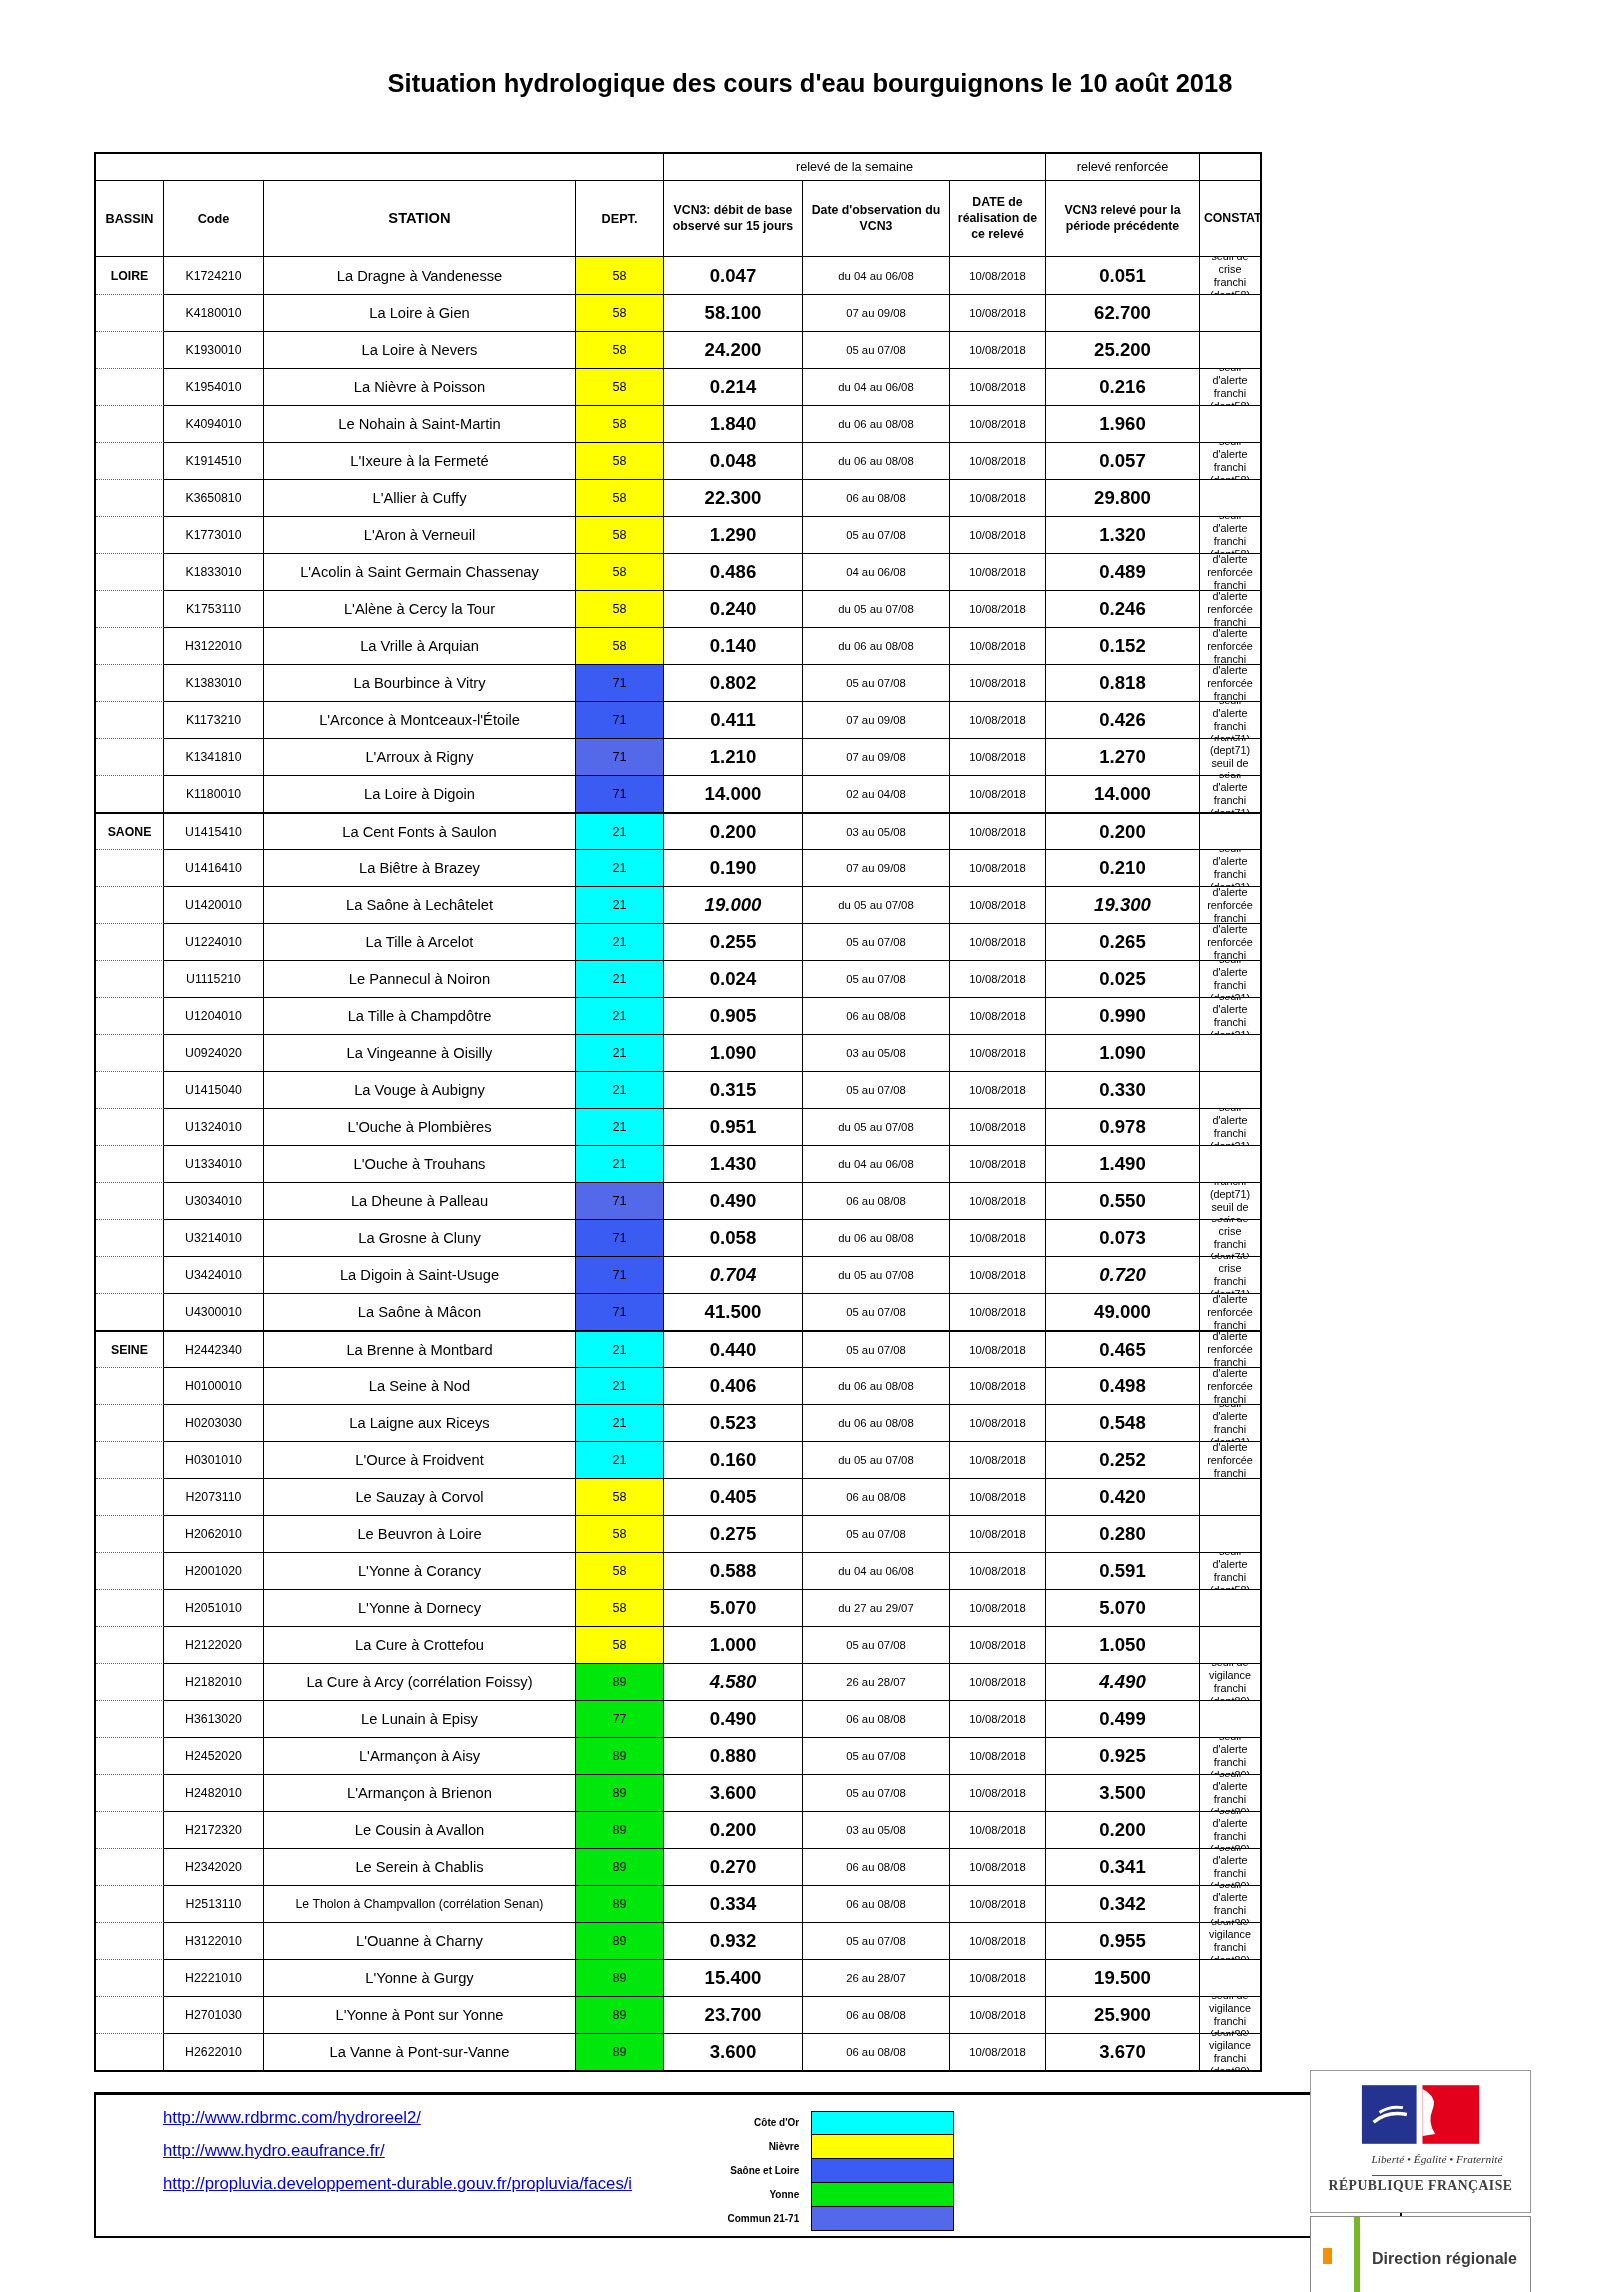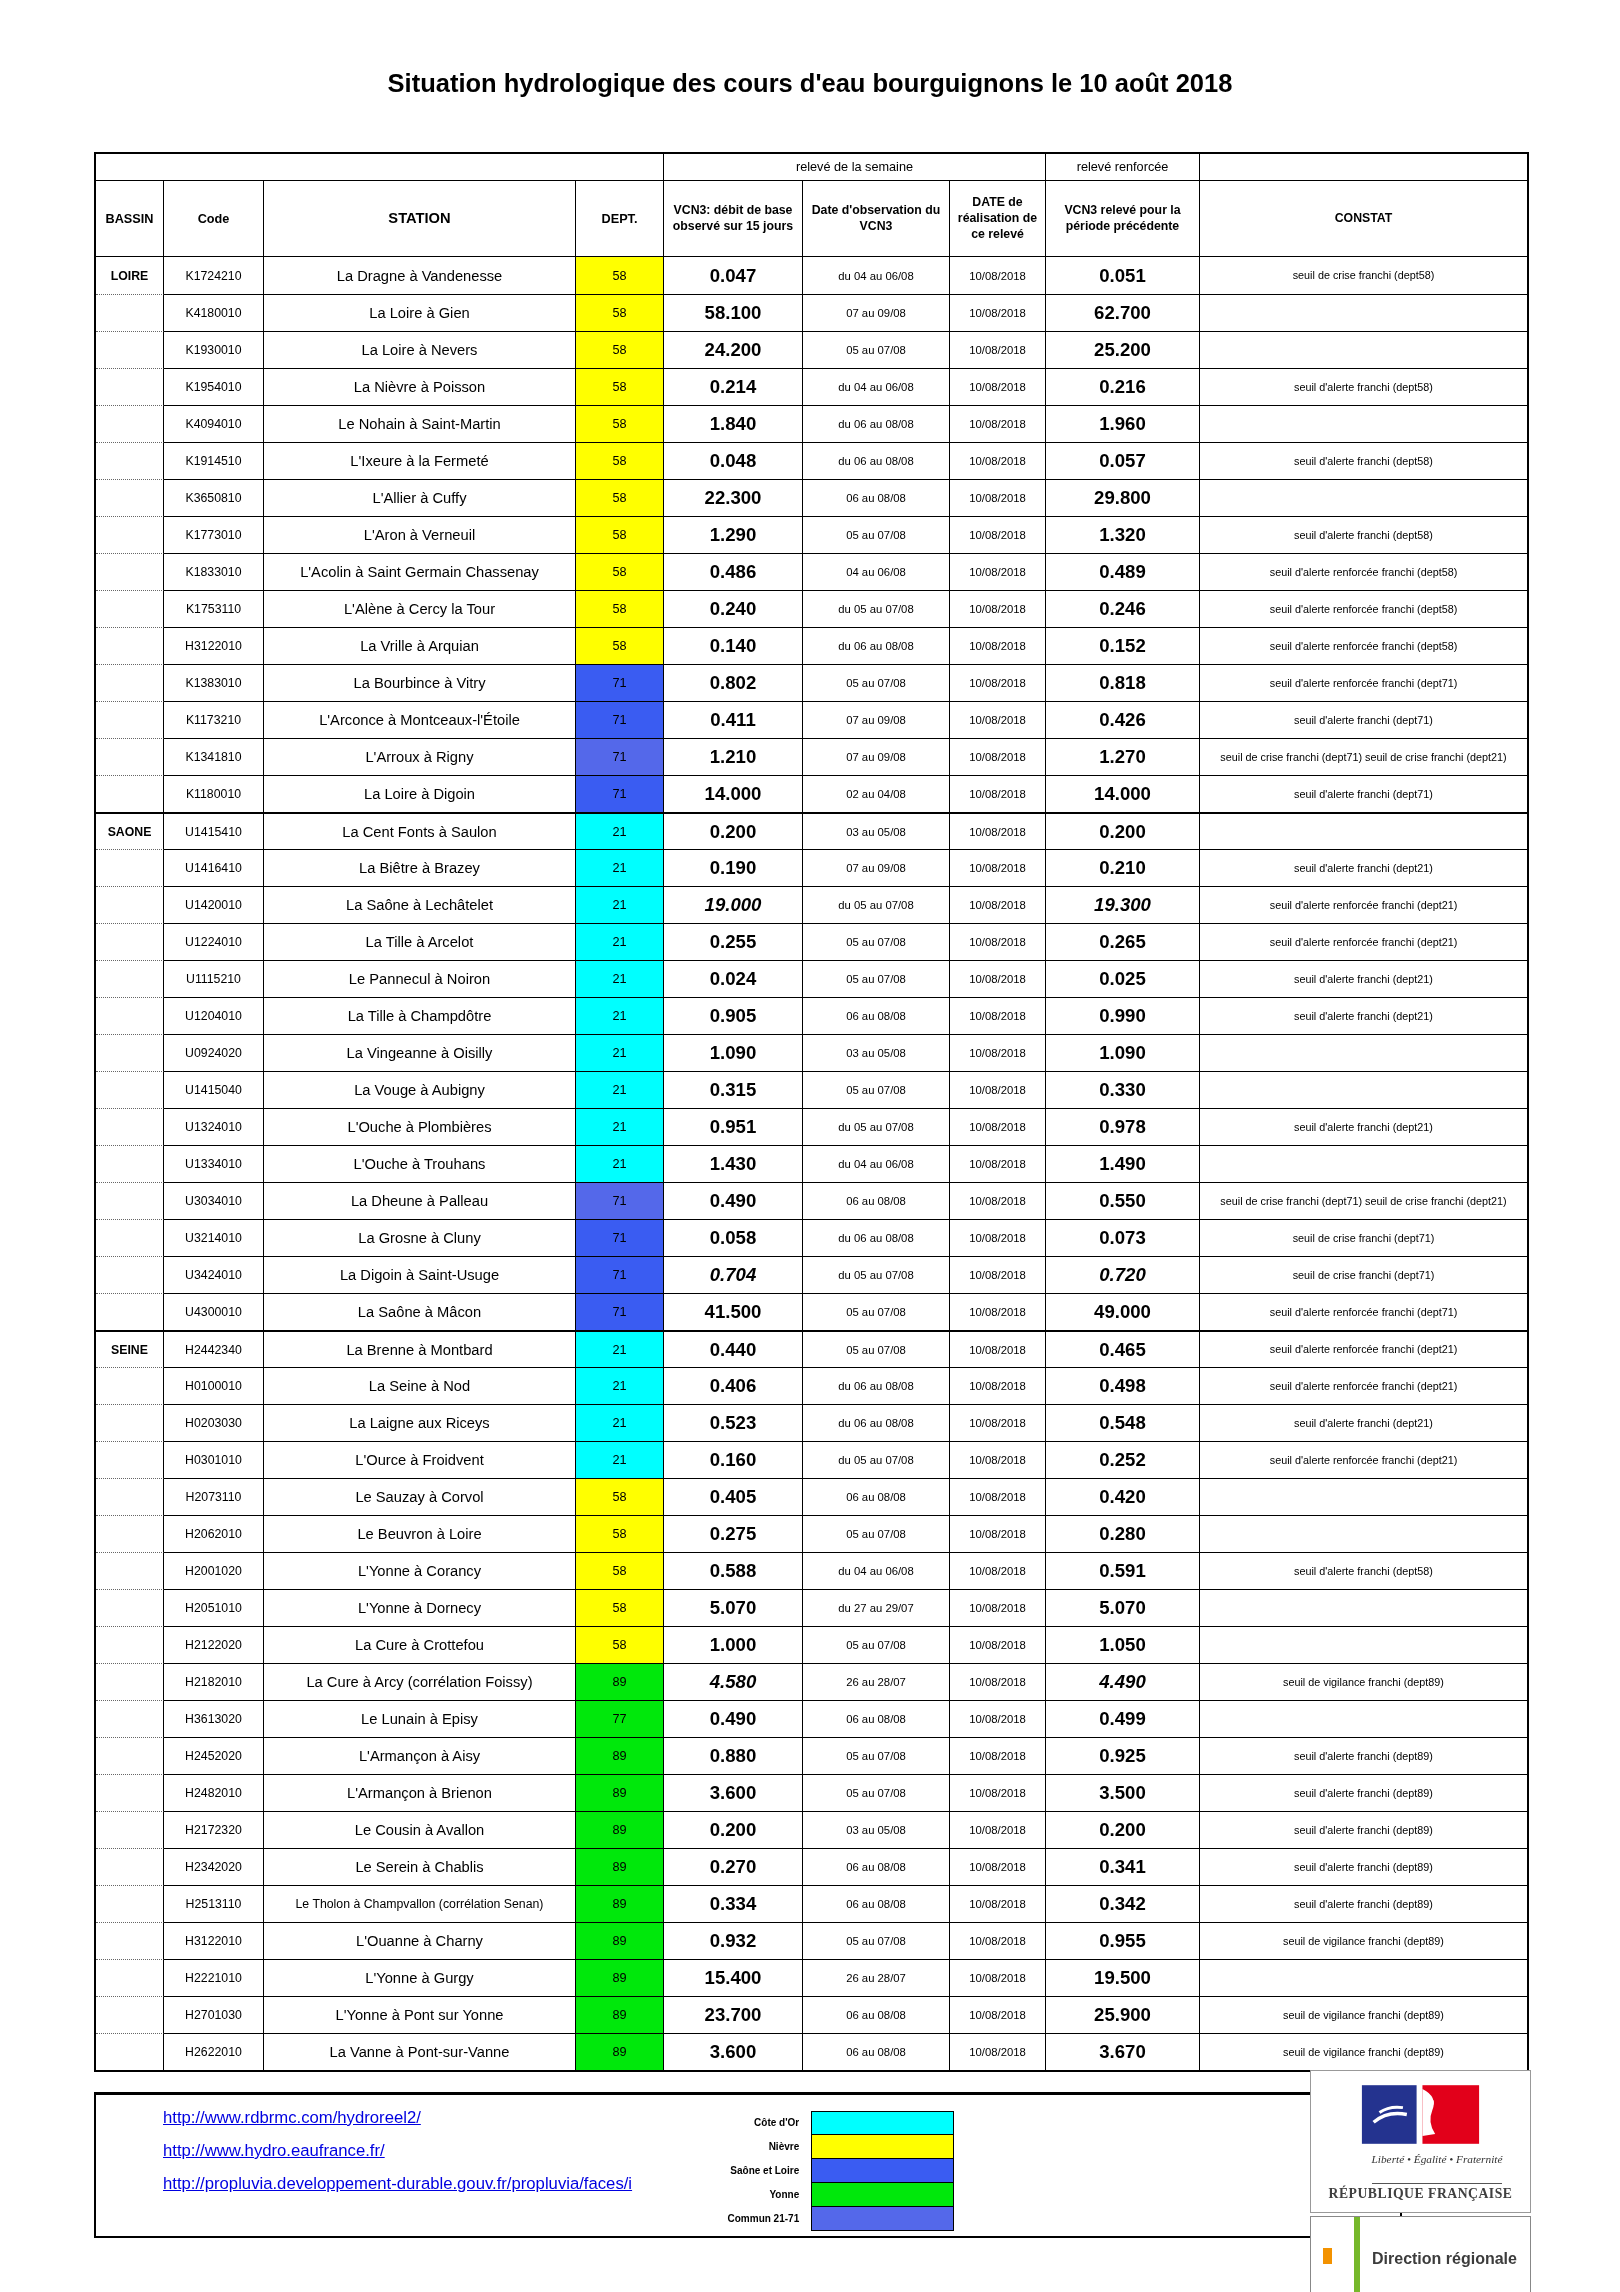--- a/index.html
+++ b/index.html
@@ -7,21 +7,21 @@
   .page {
     position:relative; width:1620px; height:2293px; overflow:hidden;
     background:#fff; font-family:"Liberation Sans", sans-serif; color:#000;
   }
   .title {
     position:absolute; top:69px; left:0; width:100%;
     text-align:center; font-size:25.5px; font-weight:bold;
   }
   
   .htable {
-    position:absolute; left:94px; top:152px; width:1435px;
+    position:absolute; left:94px; top:152px; width:1168px;
     border:2px solid #000; background:#fff;
   }
   .grid-cols { display:grid; grid-template-columns:68px 100px 312px 88px 139px 147px 96px 154px 1fr; }
   .strip { display:grid; grid-template-columns:568px 382px 154px 1fr; height:27.4px; border-bottom:1px solid #000; }
   .strip .scell {
     border-right:1px solid #000; display:flex; align-items:center; justify-content:center;
     font-size:12.7px;
   }
   .strip .scell:last-child { border-right:none; }
   .thead { height:76px; border-bottom:1px solid #000; }
@@ -69,21 +69,21 @@
   .legend-swatch { border:1px solid #000; margin-top:-1px; }
   .legend-row:first-child .legend-swatch { margin-top:0; }
   
   .logo-box {
     position:absolute; left:1310px; top:2070px; width:221px; height:143px;
     background:#fff; border:1px solid #999; z-index:5; text-align:center;
   }
   .flag { margin:13.7px auto 4.9px auto; display:block; }
   .motto {
     font-family:"Liberation Serif", serif; font-style:italic; font-size:11.3px; color:#333;
-    display:inline-block; padding-bottom:18px; border-bottom:1px solid #555;margin-left:33px;
+    display:inline-block; padding-bottom:10px; border-bottom:1px solid #555;margin-left:33px;
   }
   .republic {
     font-family:"Liberation Serif", serif; font-weight:bold; font-size:13.7px;
     letter-spacing:0.5px; color:#404040; margin-top:2.9px;
   }
   .direction-box {
     position:absolute; left:1310px; top:2216px; width:221px; height:78px;
     background:#fff; border:1px solid #888; z-index:5;
   }
   .orange-mark { position:absolute; left:11.8px; top:31px; width:8.8px; height:15.7px; background:#f39200; }

